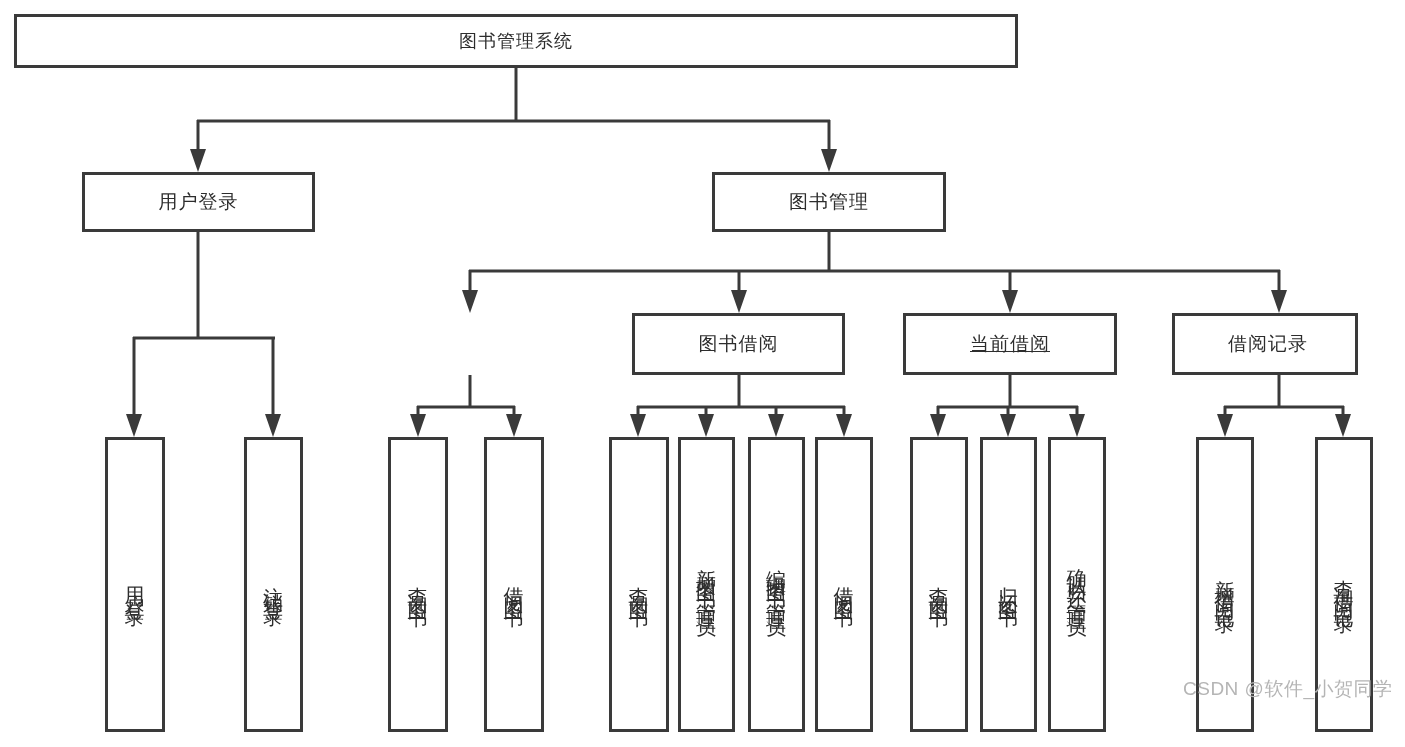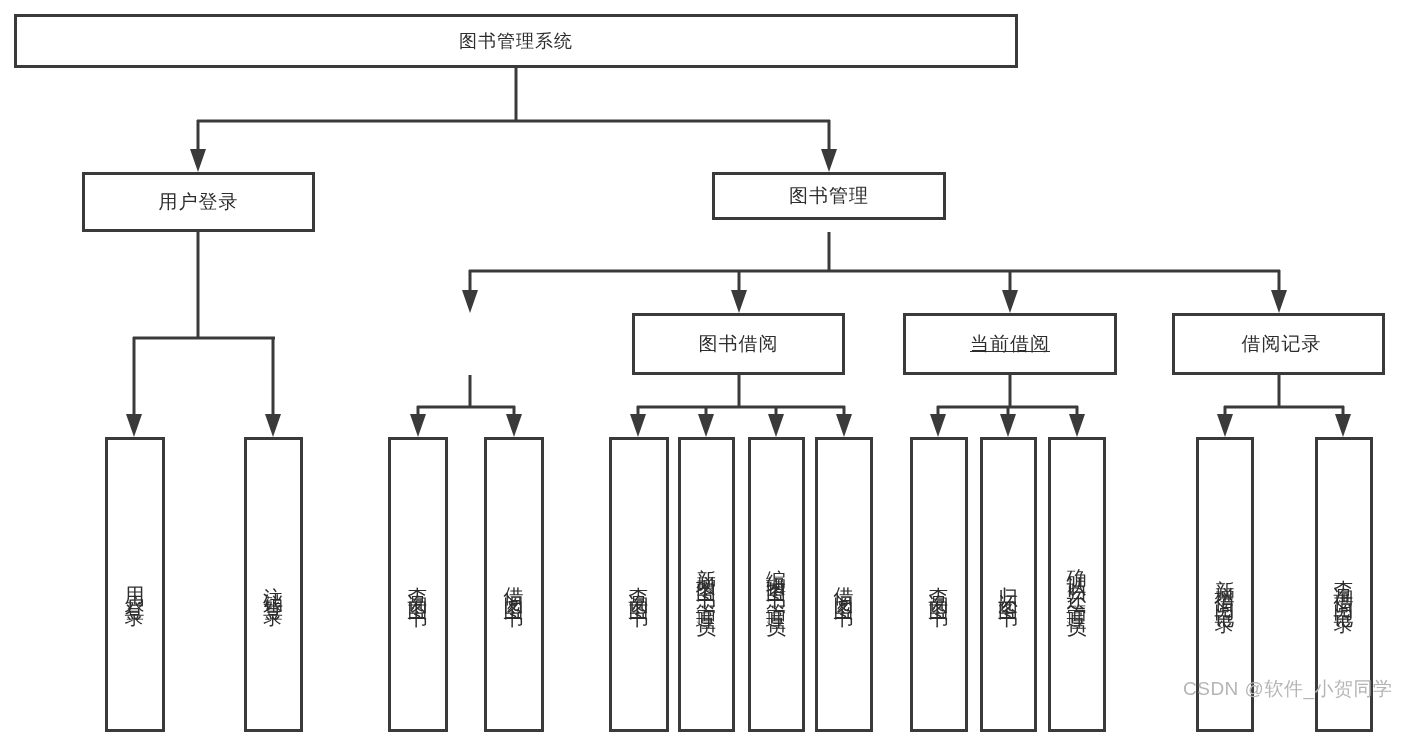--- a/index.html
+++ b/index.html
@@ -114,31 +114,31 @@
     </g>
   </svg>
 
   <div class="node root" style="left:14px; top:14px; width:1004px; height:54px;">
     <span>图书管理系统</span>
   </div>
 
   <div class="node" style="left:82px; top:172px; width:233px; height:60px;">
     <span>用户登录</span>
   </div>
-  <div class="node" style="left:712px; top:172px; width:234px; height:48px;">
+  <div class="node" style="left:712px; top:172px; width:234px; height:60px;">
     <span>图书管理</span>
   </div>
 
   <div class="node" style="left:632px; top:313px; width:213px; height:62px;">
     <span>图书借阅</span>
   </div>
   <div class="node" style="left:903px; top:313px; width:214px; height:62px;text-decoration:underline;">
     <span>当前借阅</span>
   </div>
-  <div class="node" style="left:1172px; top:313px; width:213px; height:62px;padding-left:6px;">
+  <div class="node" style="left:1172px; top:313px; width:186px; height:62px;padding-left:6px;">
     <span>借阅记录</span>
   </div>
 
   <div class="vnode" style="left:105px; top:437px; width:60px; height:295px;">
     <span class="vtext">用户登录</span>
   </div>
   <div class="vnode" style="left:244px; top:437px; width:59px; height:295px;">
     <span class="vtext">注销登录</span>
   </div>
 

